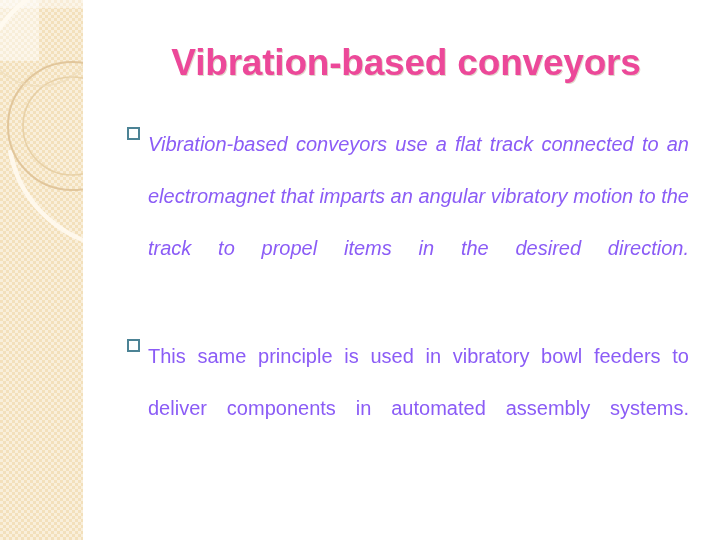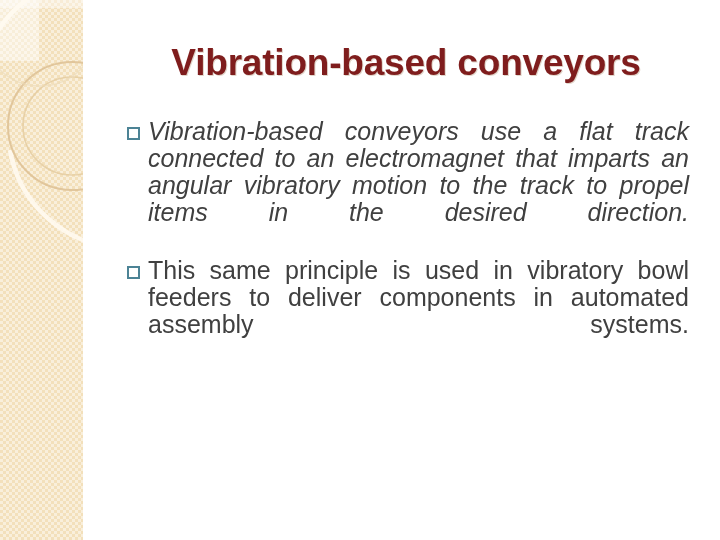--- a/index.html
+++ b/index.html
@@ -63,21 +63,21 @@
 
   
   .title {
     position: absolute;
     left: 108px;
     top: 44px;
     width: 596px;
     text-align: center;
     font-size: 37px;
     font-weight: bold;
-    color: #7f1d1d;
+    color: #ec4899;
     letter-spacing: -0.2px;
     line-height: 1.0;
     text-shadow: 1px 1px 0 rgba(200,180,160,0.55);
     white-space: nowrap;
   }
 
   
   .body {
     position: absolute;
     left: 126px;
@@ -97,23 +97,23 @@
     top: 9px;
     width: 9px;
     height: 9px;
     border: 2px solid #4c8395;
     background: transparent;
     box-sizing: content-box;
   }
   .bullet-text {
     display: block;
     padding-left: 22px;
-    font-size: 25px;
-    line-height: 27px;
-    color: #404040;
+    font-size: 20px;
+    line-height: 52px;
+    color: #8b5cf6;
     text-align: justify;
     text-justify: inter-word;
     word-spacing: 0px;
   }
   .bullet-text.italic {
     font-style: italic;
   }
   
   .bullet-text::after {
     content: "";

